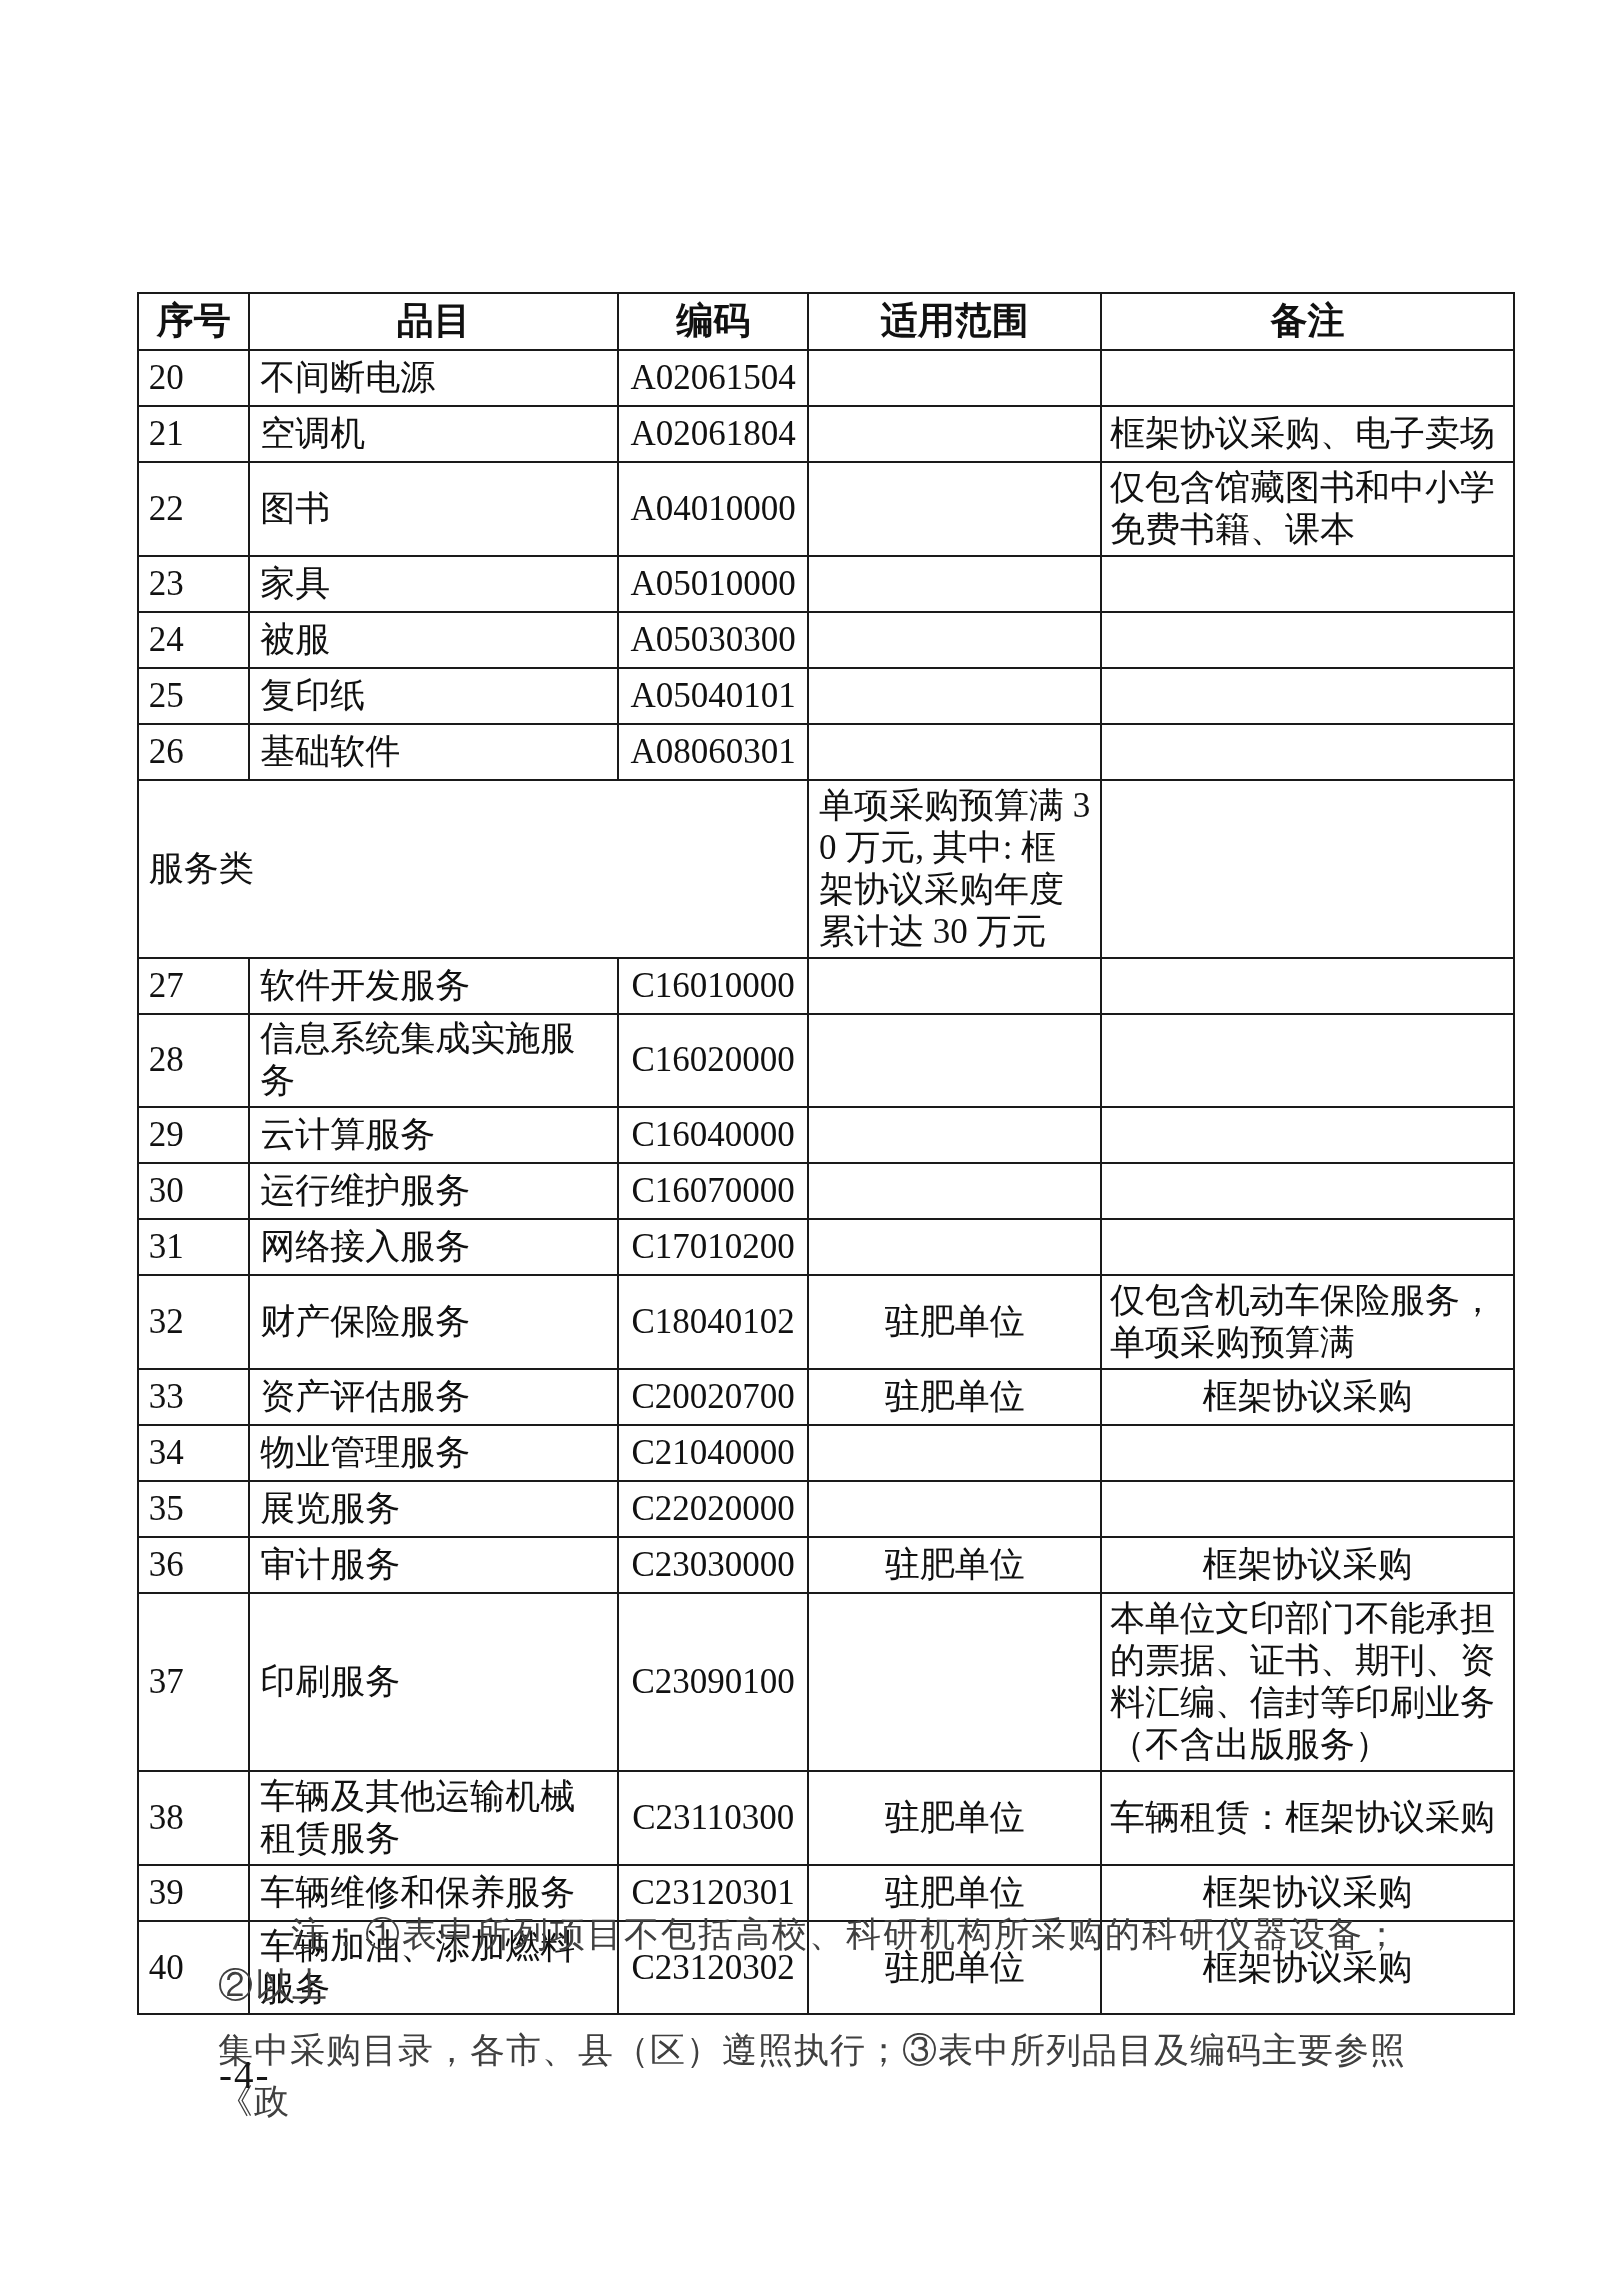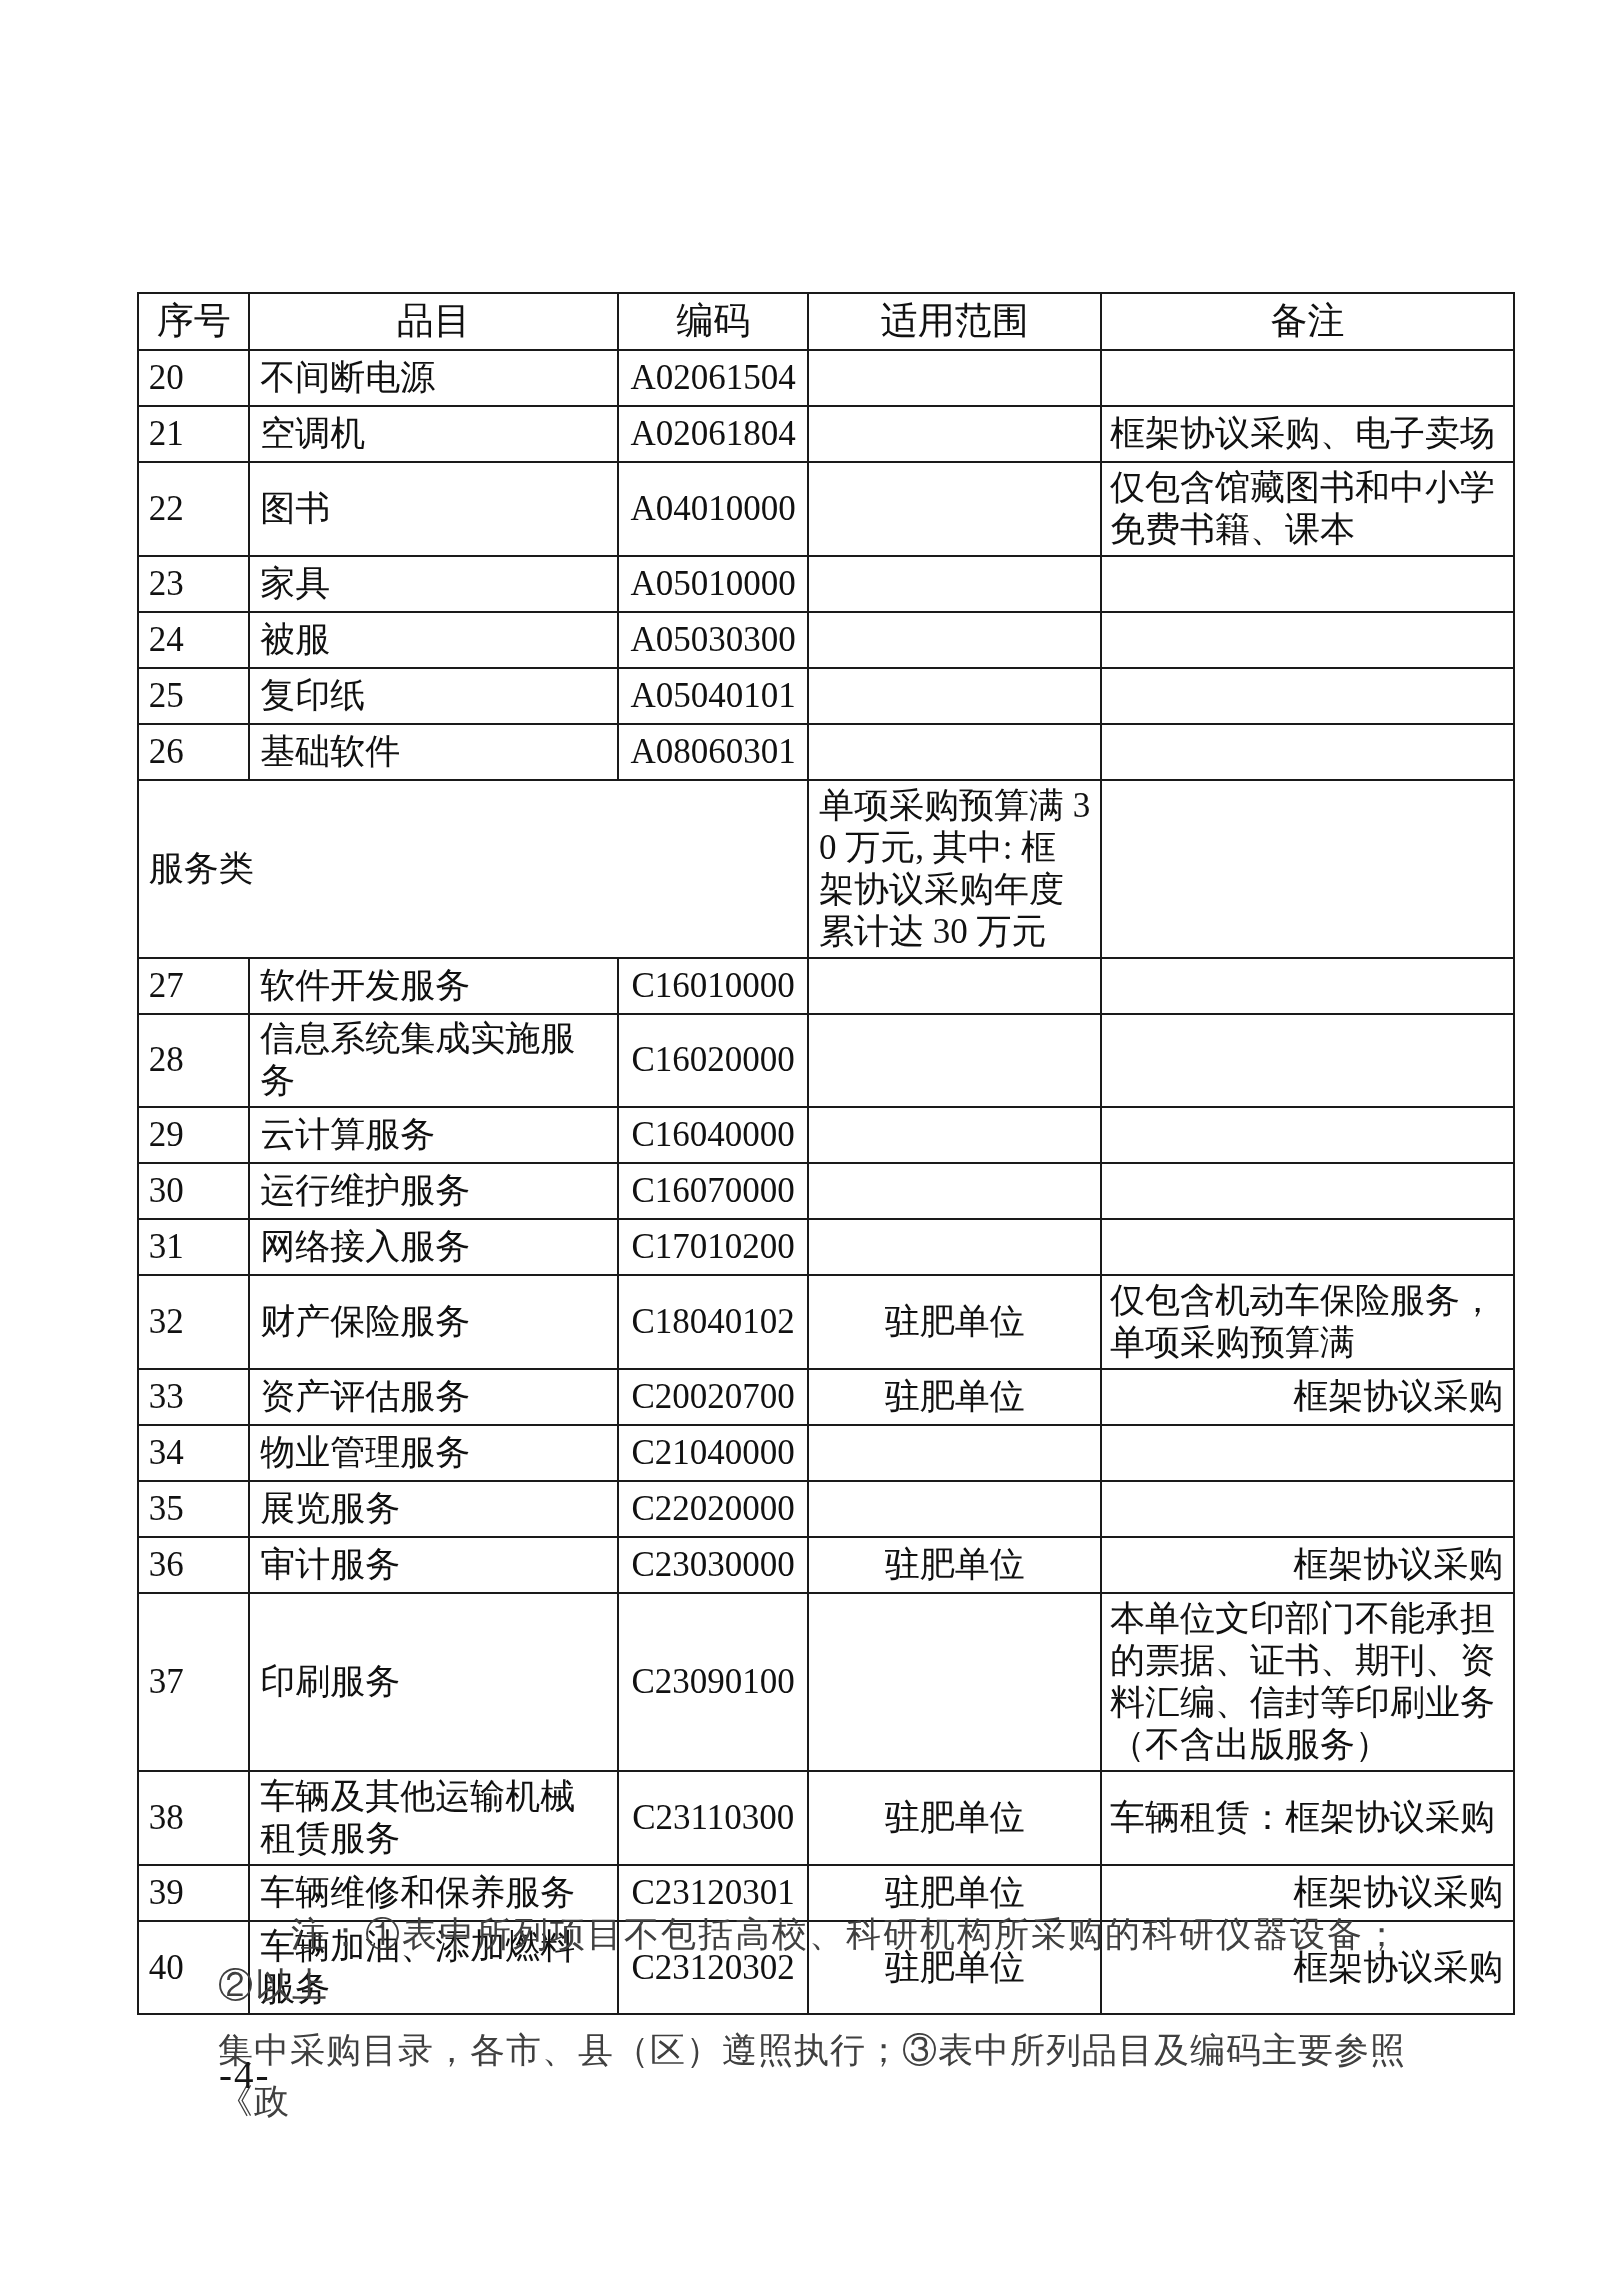--- a/index.html
+++ b/index.html
@@ -33,31 +33,31 @@
     border-bottom-width: 2.9px;
     box-sizing: border-box;
     vertical-align: middle;
     font-size: 35px;
     line-height: 1.2;
     padding: 3.9px 9.8px;
     height: 56px;
     word-break: break-all;
   }
   .proc-table th {
-    font-weight: normal;
+    font-weight: bold;
     font-size: 37px;
     height: 57px;
     text-align: center;
     padding: 2px 3.9px;
   }
   .seq-cell   { text-align: left; font-size: 37px; }
   .item-cell  { text-align: left; padding-left: 13.7px; }
   .code-cell  { text-align: center; font-size: 37px; letter-spacing: 0px; }
   .scope-cell { text-align: center; border-radius: 20px; }
-  .remark-cell{ text-align: right; }
+  .remark-cell{ text-align: center; }
   .align-left { text-align: left; text-align-last: auto; }
   .cat-cell   { text-align: left; }
   .cat-scope  {
     text-align: left;
     font-size: 33px;
     line-height: 1.25;
     padding: 3.9px 7.8px;
   }
   .remark-cell.align-left { padding: 3.9px 7.8px; }
   .notes {

